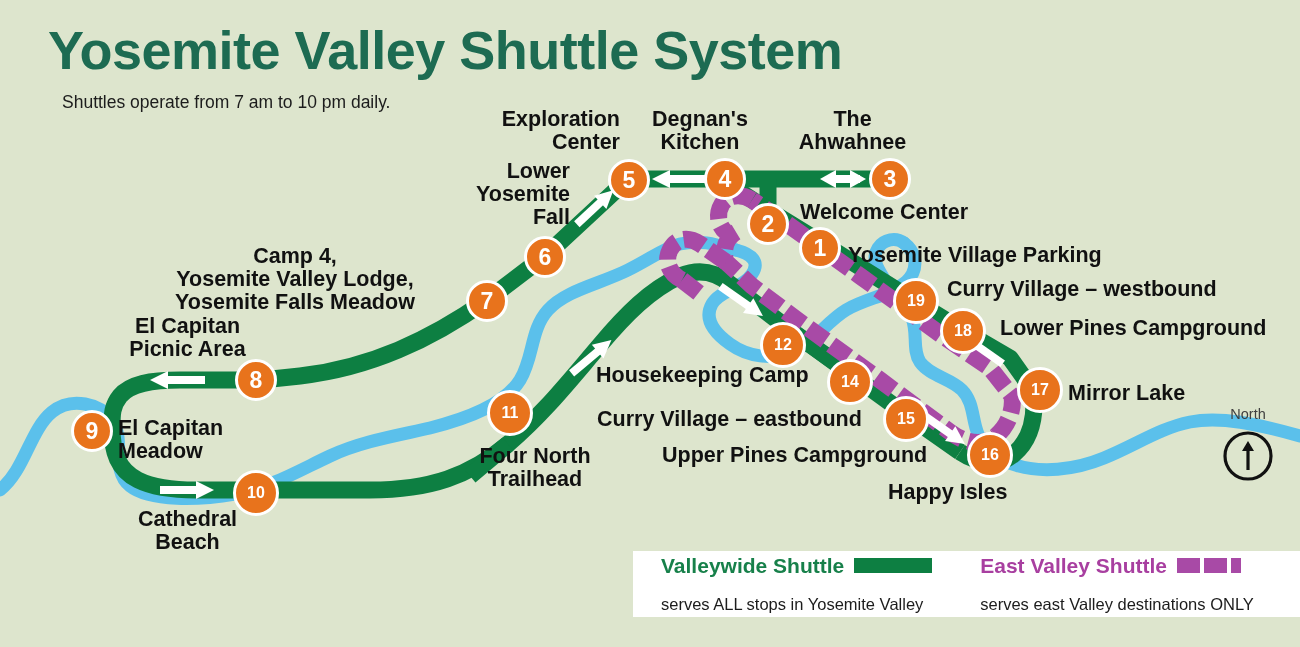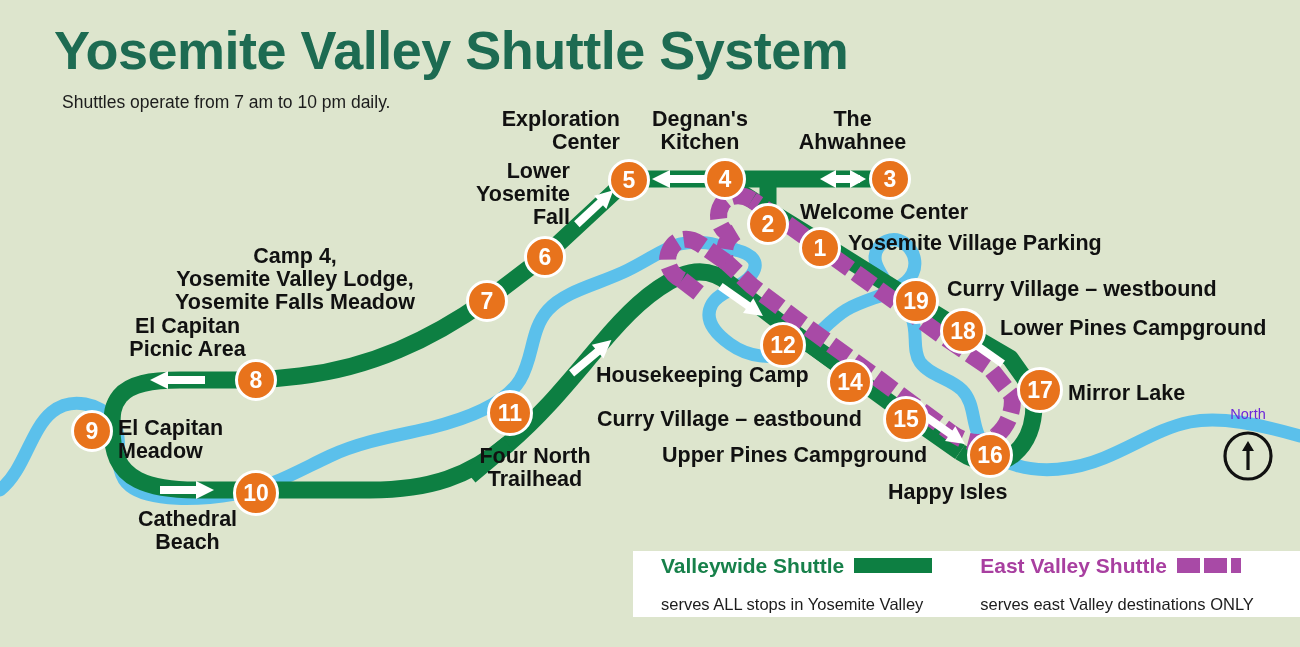--- a/index.html
+++ b/index.html
@@ -7,51 +7,51 @@
     width:1300px; height:647px;
     background:#dde5cd;
     font-family:"Liberation Sans", sans-serif;
     overflow:hidden;
     position:relative;
   }
   #map-root { position:absolute; inset:0; }
   svg.layer { position:absolute; left:0; top:0; width:1300px; height:647px; }
 
   .title {
-    position:absolute; left:54px; top:22px;
+    position:absolute; left:48px; top:22px;
     font-size:54px; font-weight:bold; letter-spacing:-0.5px;
     color:#1d6b52; line-height:1.05; white-space:nowrap;
   }
   .subtitle {
     position:absolute; left:62px; top:92px;
     font-size:17.5px; color:#1c1c1c; white-space:nowrap;
   }
 
   
   .stop {
     position:absolute; width:42px; height:42px; border-radius:50%;
     background:#e8731c; border:3px solid #ffffff;
     box-sizing:border-box;
     color:#ffffff; font-weight:bold; font-size:23px;
     display:flex; align-items:center; justify-content:center;
     line-height:1;
   }
-  .stop.wide { width:46px; height:46px; font-size:23px; }
+  .stop.wide { width:46px; height:46px; font-size:16px; }
 
   
   .lbl {
     position:absolute; font-size:21.5px; font-weight:bold;
     color:#111111; line-height:1.06; white-space:nowrap;
   }
   .lbl.r { text-align:right; }
   .lbl.c { text-align:center; }
 
   
   .compass { position:absolute; left:1222px; top:406px; text-align:center; }
-  .compass .cap { font-size:14.5px; color:#6d28d9; margin-bottom:8px; }
+  .compass .cap { font-size:14.5px; color:#404040; margin-bottom:8px; }
 
   
   .legend {
     position:absolute; left:633px; top:551px; width:667px; height:66px;
     background:#ffffff; box-sizing:border-box;
     display:flex; align-items:center;
   }
   .legend .col { padding-left:28px; }
   .legend .col.two { padding-left:48px; }
   .legend .row1 { display:flex; align-items:center; gap:10px; }
@@ -229,21 +229,21 @@
     <div>Beach</div>
   </div>
 
   <div class="lbl c" style="left:455px; top:445px; width:160px;">
     <div>Four North</div>
     <div>Trailhead</div>
   </div>
 
   <div class="lbl" style="left:800px; top:201px;">Welcome Center</div>
 
-  <div class="lbl" style="left:848px; top:232px;">Yosemite Village Parking</div>
+  <div class="lbl" style="left:848px; top:244px;">Yosemite Village Parking</div>
 
   <div class="lbl" style="left:596px; top:364px;">Housekeeping Camp</div>
 
   <div class="lbl" style="left:597px; top:408px;">Curry Village – eastbound</div>
 
   <div class="lbl" style="left:662px; top:444px;">Upper Pines Campground</div>
 
   <div class="lbl" style="left:888px; top:481px;">Happy Isles</div>
 
   <div class="lbl" style="left:947px; top:278px;">Curry Village – westbound</div>

